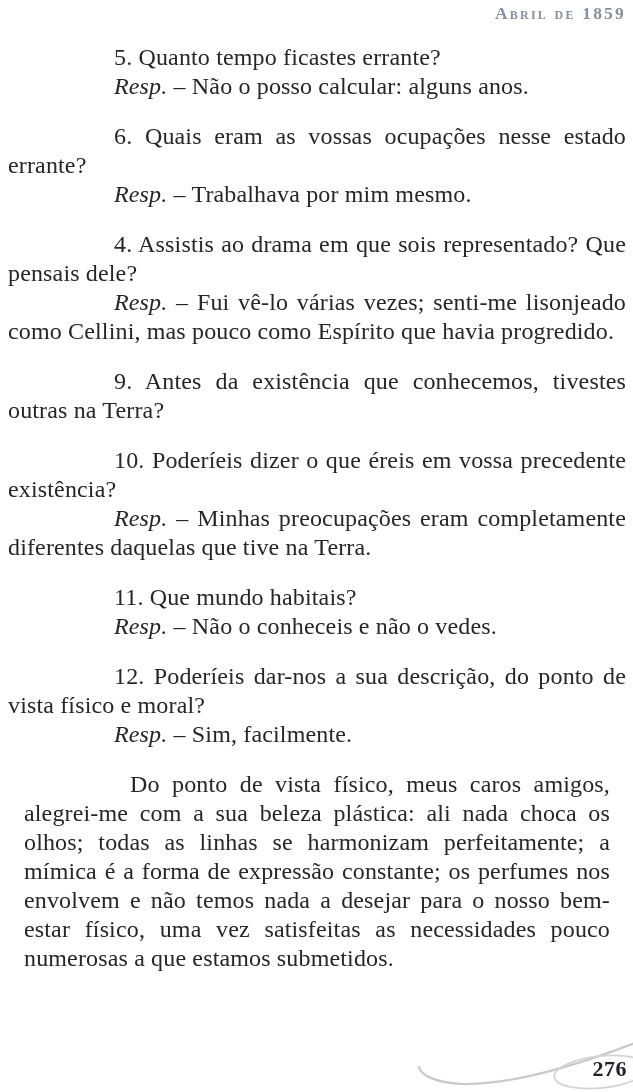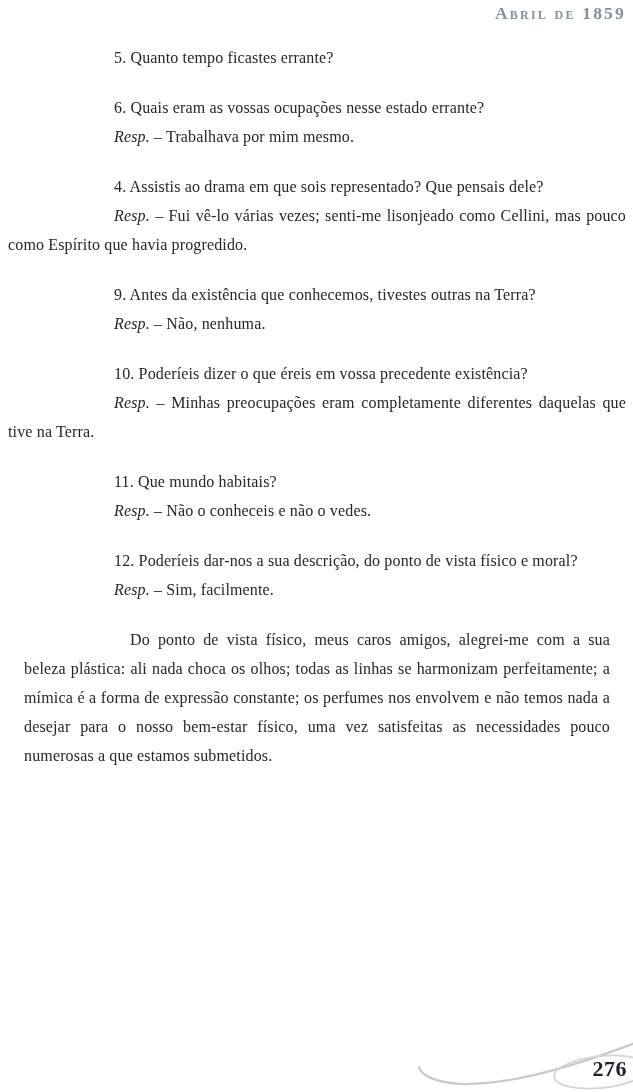--- a/index.html
+++ b/index.html
@@ -24,21 +24,21 @@
     letter-spacing: 2.2px;
     color: #84909d;
   }
   
   .text-column {
     padding: 18px 7px 0 8px;
   }
   .qa-block { margin: 0 0 21px 0; }
   .qa-block p, .closing p {
     margin: 0;
-    font-size: 16px;
+    font-size: 24px;
     line-height: 29px;
     letter-spacing: 0.15px;
     text-align: justify;
     text-indent: 106px;
   }
   .resp-label { font-style: italic; }
   .closing { margin: 16px; }
   
   .footer-ornament {
     position: absolute;
@@ -62,36 +62,36 @@
 <body>
 
 <div id="page">
 
   <div class="running-header">Abril de 1859</div>
 
   <div class="text-column">
 
     <div class="qa-block">
       <p>5. Quanto tempo ficastes errante?</p>
+      <p><span class="resp-label">Resp.</span> <span>– Não o posso calcular: alguns anos.</span></p>
     </div>
 
     <div class="qa-block">
       <p>6. Quais eram as vossas ocupações nesse estado errante?</p>
       <p><span class="resp-label">Resp.</span> <span>– Trabalhava por mim mesmo.</span></p>
     </div>
 
 
     <div class="qa-block">
       <p>4. Assistis ao drama em que sois representado? Que pensais dele?</p>
       <p><span class="resp-label">Resp.</span> <span>– Fui vê-lo várias vezes; senti-me lisonjeado como Cellini, mas pouco como Espírito que havia progredido.</span></p>
     </div>
 
     <div class="qa-block">
       <p>9. Antes da existência que conhecemos, tivestes outras na Terra?</p>
-      <p><span class="resp-label">Resp.</span> <span>– Não, nenhuma.</span></p>
     </div>
 
     <div class="qa-block">
       <p>10. Poderíeis dizer o que éreis em vossa precedente existência?</p>
       <p><span class="resp-label">Resp.</span> <span>– Minhas preocupações eram completamente diferentes daquelas que tive na Terra.</span></p>
     </div>
 
     <div class="qa-block">
       <p>11. Que mundo habitais?</p>
       <p><span class="resp-label">Resp.</span> <span>– Não o conheceis e não o vedes.</span></p>

